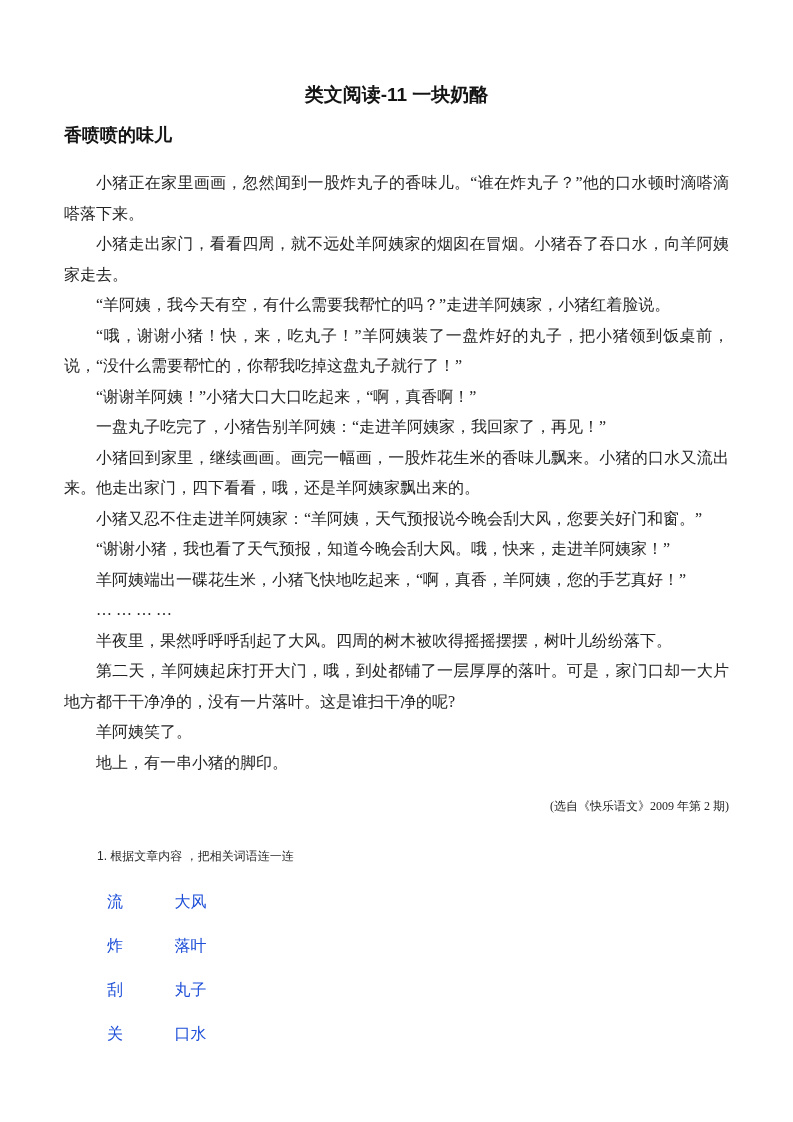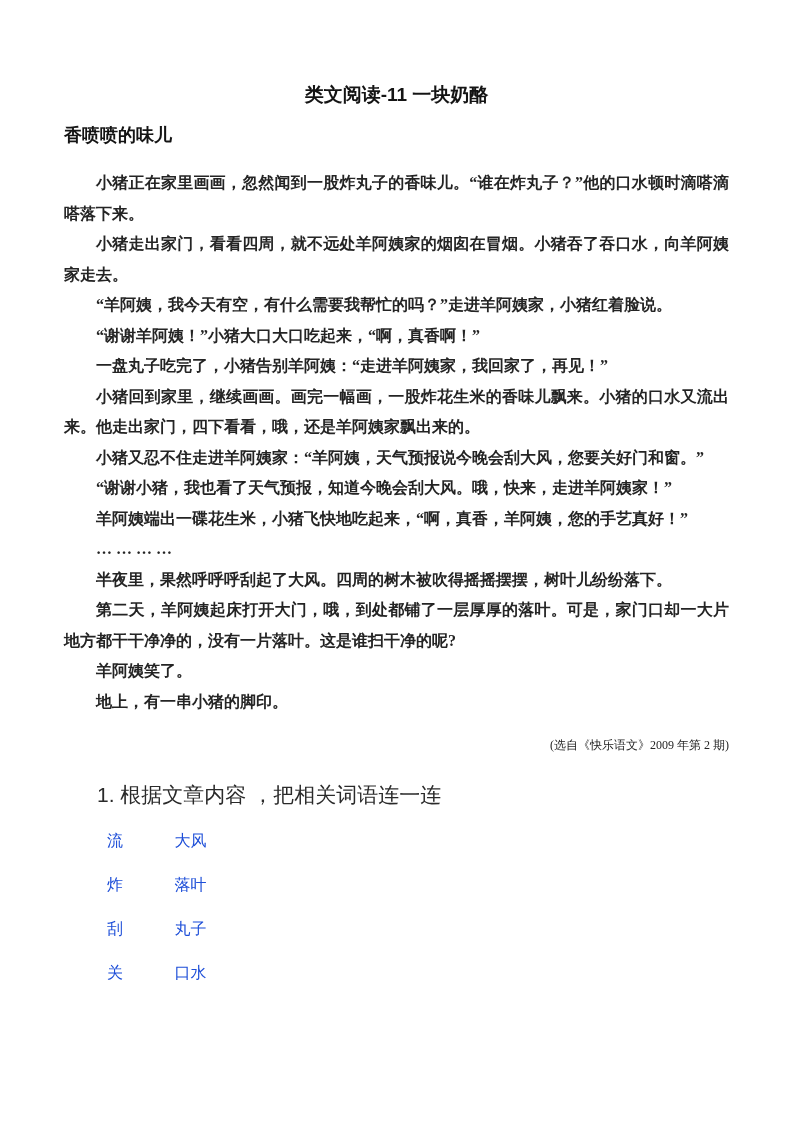--- a/index.html
+++ b/index.html
@@ -33,38 +33,37 @@
     line-height: 22px;
     color: #141414;
   }
   .story {
     margin-top: 22px;
     font-family: "Liberation Serif", "DejaVu Serif", serif;
     font-size: 16px;
     line-height: 30.5px;
     text-align: justify;
     color: #242424;
-    font-weight: bold;
   }
   .story p {
     margin: 0;
     text-indent: 2em;
   }
   .source-note {
     margin: 18px 0 0 0;
     font-family: "Liberation Serif", "DejaVu Serif", serif;
     font-size: 12px;
     line-height: 20px;
     text-align: right;
     color: #242424;
   }
   .question-label {
     margin: 30px 0 0 33px;
     font-family: "Liberation Sans", "DejaVu Sans", sans-serif;
-    font-size: 21px;
+    font-size: 12px;
     line-height: 20px;
     color: #2a2a2a;
   }
   .match {
     margin: 8px 0 0 43px;
     font-family: "Liberation Sans", "DejaVu Sans", sans-serif;
     font-size: 16px;
     color: #1d4ed8;
   }
   .match-row {
@@ -85,20 +84,21 @@
 <div class="page">
 
   <h1 class="doc-title">类文阅读-11 一块奶酪</h1>
 
   <h2 class="story-title">香喷喷的味儿</h2>
 
   <div class="story">
       <p class="story-par">小猪正在家里画画，忽然闻到一股炸丸子的香味儿。“谁在炸丸子？”他的口水顿时滴嗒滴嗒落下来。</p>
       <p class="story-par">小猪走出家门，看看四周，就不远处羊阿姨家的烟囱在冒烟。小猪吞了吞口水，向羊阿姨家走去。</p>
       <p class="story-par">“羊阿姨，我今天有空，有什么需要我帮忙的吗？”走进羊阿姨家，小猪红着脸说。</p>
+      <p class="story-par">“哦，谢谢小猪！快，来，吃丸子！”羊阿姨装了一盘炸好的丸子，把小猪领到饭桌前，说，“没什么需要帮忙的，你帮我吃掉这盘丸子就行了！”</p>
       <p class="story-par">“谢谢羊阿姨！”小猪大口大口吃起来，“啊，真香啊！”</p>
       <p class="story-par">一盘丸子吃完了，小猪告别羊阿姨：“走进羊阿姨家，我回家了，再见！”</p>
       <p class="story-par">小猪回到家里，继续画画。画完一幅画，一股炸花生米的香味儿飘来。小猪的口水又流出来。他走出家门，四下看看，哦，还是羊阿姨家飘出来的。</p>
       <p class="story-par">小猪又忍不住走进羊阿姨家：“羊阿姨，天气预报说今晚会刮大风，您要关好门和窗。”</p>
       <p class="story-par">“谢谢小猪，我也看了天气预报，知道今晚会刮大风。哦，快来，走进羊阿姨家！”</p>
       <p class="story-par">羊阿姨端出一碟花生米，小猪飞快地吃起来，“啊，真香，羊阿姨，您的手艺真好！”</p>
       <p class="story-par">… … … …</p>
       <p class="story-par">半夜里，果然呼呼呼刮起了大风。四周的树木被吹得摇摇摆摆，树叶儿纷纷落下。</p>
       <p class="story-par">第二天，羊阿姨起床打开大门，哦，到处都铺了一层厚厚的落叶。可是，家门口却一大片地方都干干净净的，没有一片落叶。这是谁扫干净的呢?</p>
       <p class="story-par">羊阿姨笑了。</p>

